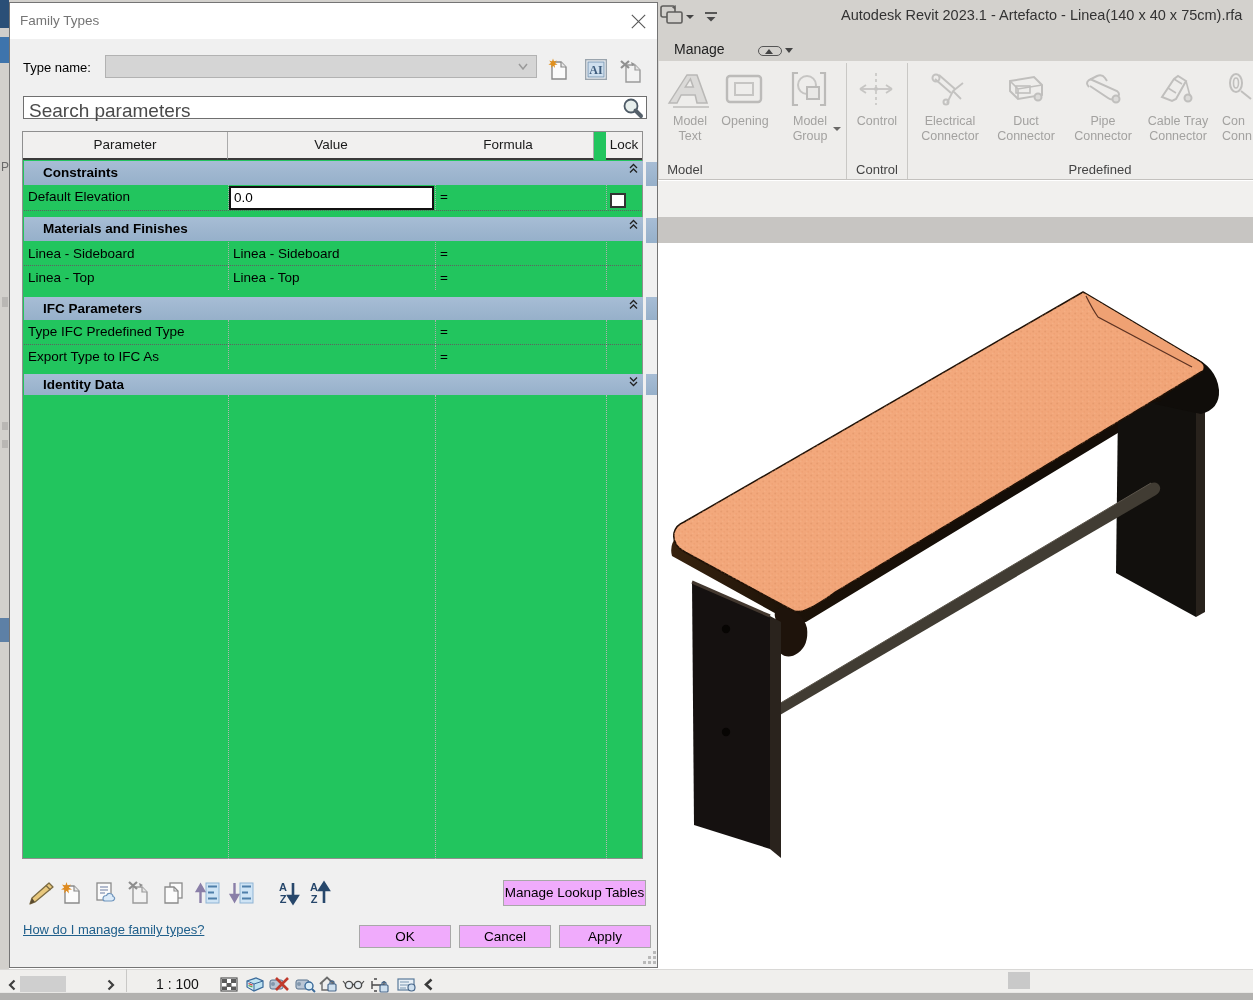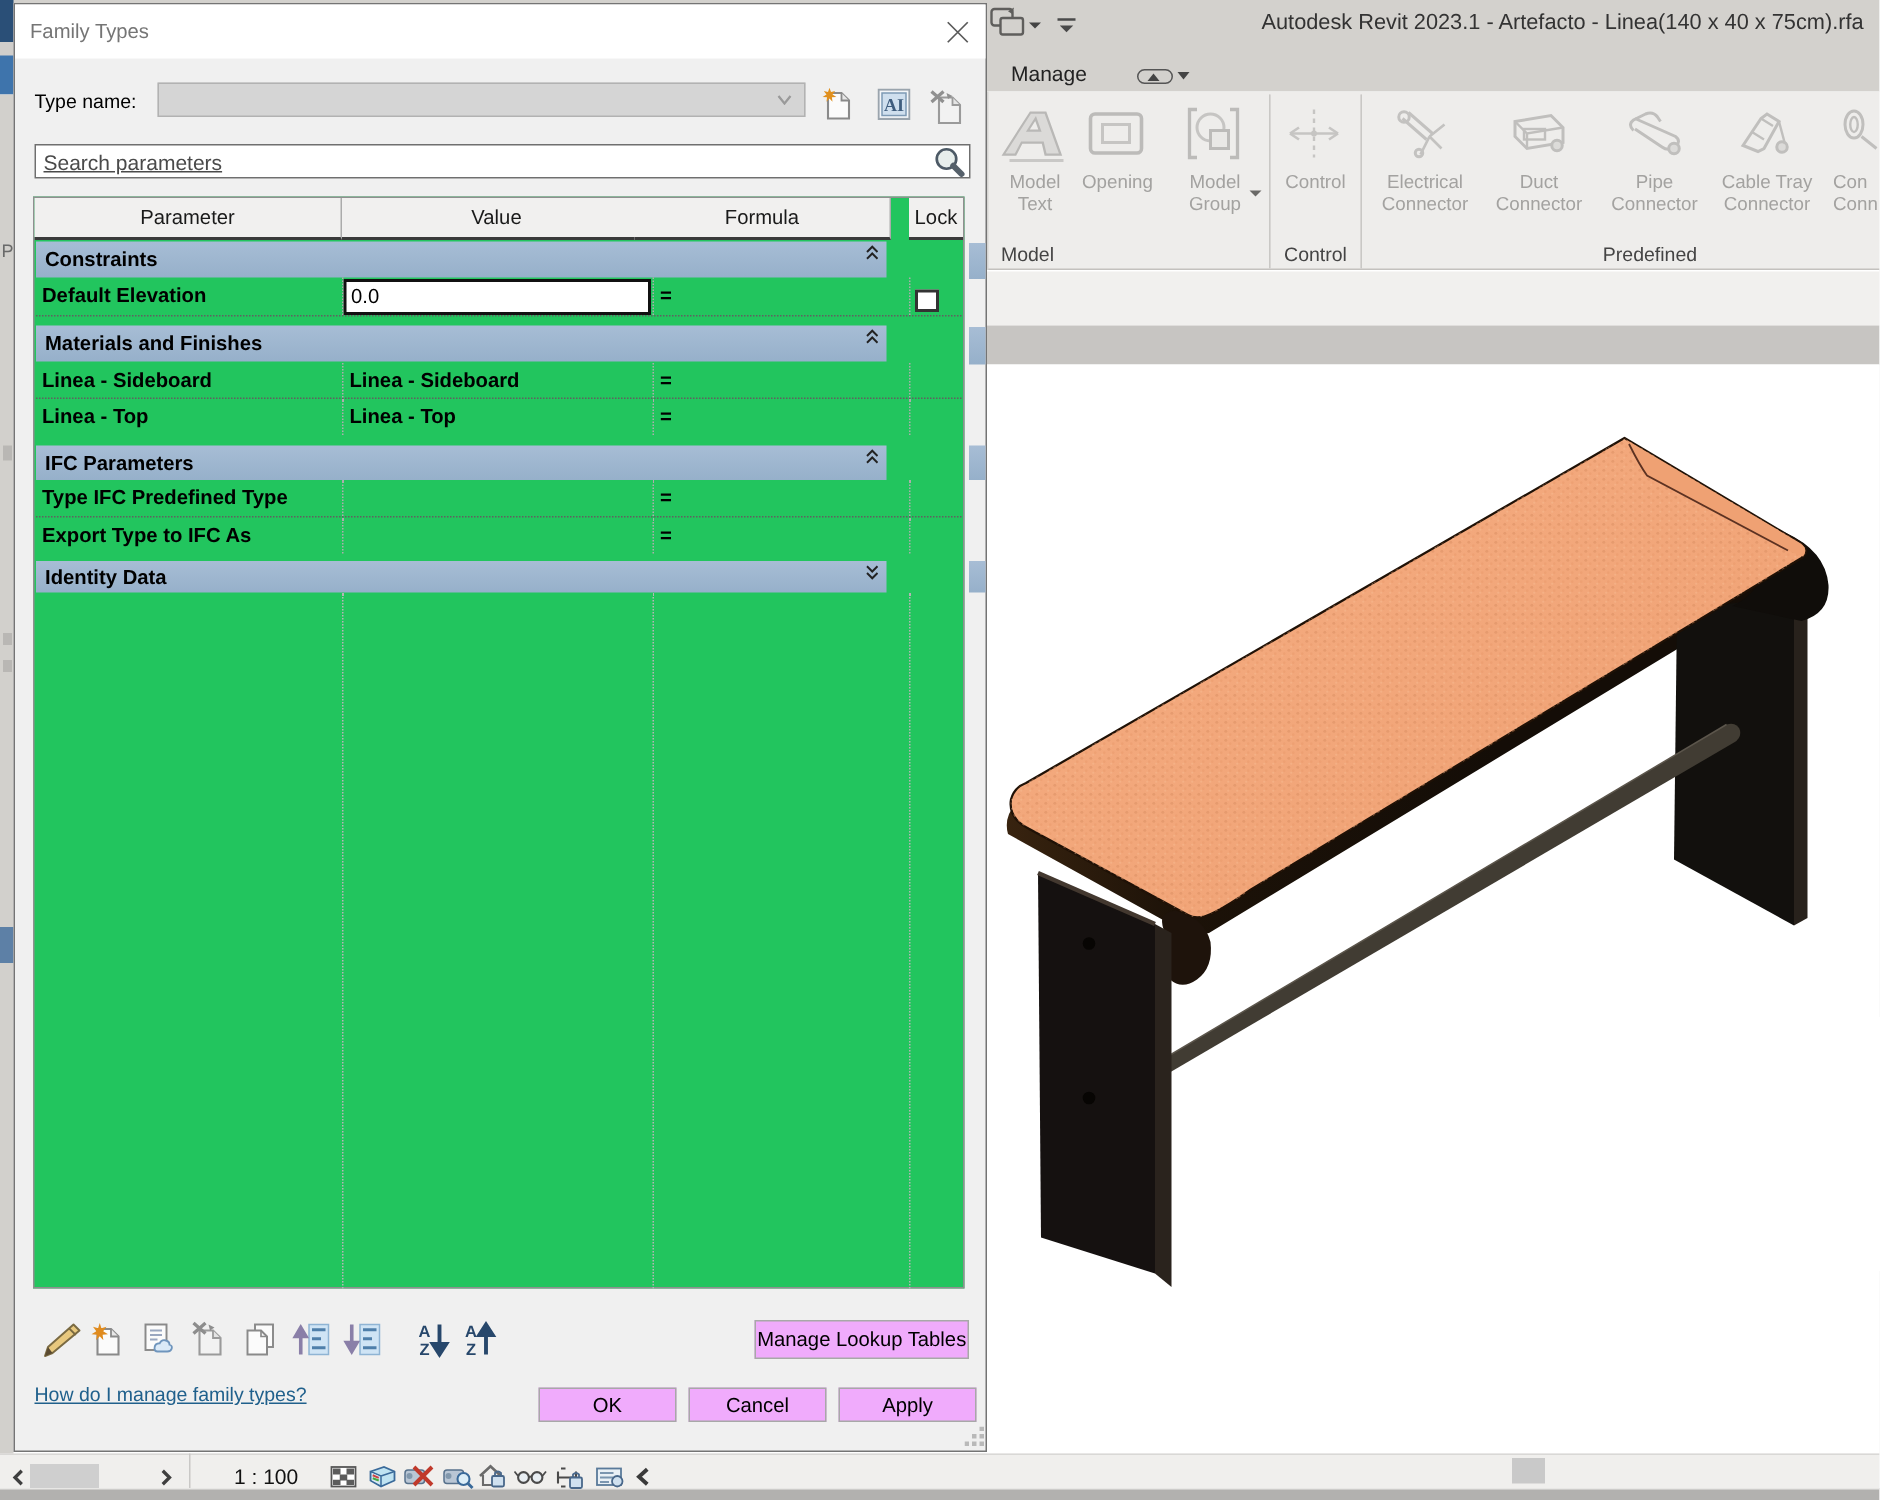--- a/index.html
+++ b/index.html
@@ -23,23 +23,23 @@
 .rgrouplabel { position:absolute; top:158px; height:21px; font-size:13px; color:#444; text-align:center; line-height:21px; }
 .rsep { position:absolute; top:63px; width:1px; height:116px; background:#dddcda; border-right:1px solid #c9c8c5; }
 
 #dialog { left:9px; top:2px; width:649px; height:966px; background:#f0f0f0; border:1px solid #747474; }
 #dlgtitle { left:0; top:0; width:647px; height:36px; background:#fff; }
 #dlgtitle span { position:absolute; left:10px; top:10px; font-size:13.5px; color:#757575; }
 .closex { position:absolute; left:621px; top:11px; width:15px; height:15px; }
 
 #ptable { left:12px; top:128px; width:621px; height:728px; background:#22c55e; border:1px solid #8f8f8f; }
 .th { position:absolute; top:0; height:28px; background:#f1f0ef; border-right:1px solid #ababab; font-size:13.5px; color:#1a1a1a; text-align:center; line-height:26px; border-bottom:2px solid #3a3a3a;}
-.secbar { position:absolute; left:1px; width:567px; height:24px; background:linear-gradient(#a7bdd5,#96b0ca); font-size:13.5px; font-weight:bold; color:#000; line-height:24px; padding-left:6px; }
+.secbar { position:absolute; left:1px; width:619px; height:24px; background:linear-gradient(#a7bdd5,#96b0ca); font-size:13.5px; font-weight:bold; color:#000; line-height:24px; padding-left:19px; }
 .chev { position:absolute; right:5px; top:2px; font-size:11px; font-weight:bold; color:#222; line-height:10px; letter-spacing:0; }
-.prow { position:absolute; left:1px; width:617px; font-size:13.5px; color:#000;font-weight:bold; }
+.prow { position:absolute; left:1px; width:617px; font-size:13.5px; color:#000; }
 .pc { position:absolute; top:0; bottom:0; border-right:1px dotted #adadad; padding:4px 0 0 4px; overflow:hidden; }
 .vline { position:absolute; top:0; width:1px; border-right:1px dotted #b5b5b5; }
 
 .btn { position:absolute; background:#f0abfc; border:1px solid #a8a8a8; font-size:13.5px; color:#000; text-align:center; font-family:"Liberation Sans",sans-serif; }
 
 .ctext { font-size:13.5px; color:#000; }
 </style>
 </head>
 <body>
 <div id="app">
@@ -298,21 +298,21 @@
       <text x="11" y="15" font-size="12" font-weight="bold" fill="#3f5d7e" text-anchor="middle" font-family="Liberation Serif, serif">AI</text>
     </svg>
     <svg class="abs" style="left:609px; top:56px;" width="24" height="24" viewBox="0 0 24 24">
       <path d="M7,6 L16,6 L21,11 L21,23 L7,23 Z" fill="#f2f2f2" stroke="#9a9a9a" stroke-width="1.4"></path>
       <path d="M16,6 L16,11 L21,11" fill="#e4e4e4" stroke="#9a9a9a" stroke-width="1.2"></path>
       <path d="M2,2 L10,9 M10,2 L2,9" stroke="#909090" stroke-width="2.2"></path>
       <path d="M12,3 L16,5 L13,7 Z" fill="#909090"></path>
     </svg>
 
     <div class="abs" style="left:13px; top:93px; width:624px; height:23px; background:#fff; border:1px solid #6f6f6f;"></div>
-    <div class="abs" style="left:19px; top:97px; font-size:14px; color:#4a4a4a;text-decoration:underline;">Search parameters</div>
+    <div class="abs" style="left:19px; top:97px; font-size:19px; color:#4a4a4a;">Search parameters</div>
     <svg class="abs" style="left:612px; top:95px;" width="22" height="21" viewBox="0 0 22 21">
       <circle cx="9" cy="8" r="6.5" fill="#e7eeec" stroke="#4d5a66" stroke-width="1.8"></circle>
       <path d="M13.5,12.5 L19,18" stroke="#55606a" stroke-width="4" stroke-linecap="round"></path>
     </svg>
 
     <div id="ptable" class="abs">
       <div class="th" style="left:0; width:205px;">Parameter</div>
       <div class="th" style="left:205px; width:207px;">Value</div>
       <div class="th" style="left:400px; width:171px;">Formula</div>
       <div class="th" style="left:583px; width:36px; border-right:none;">Lock</div>

